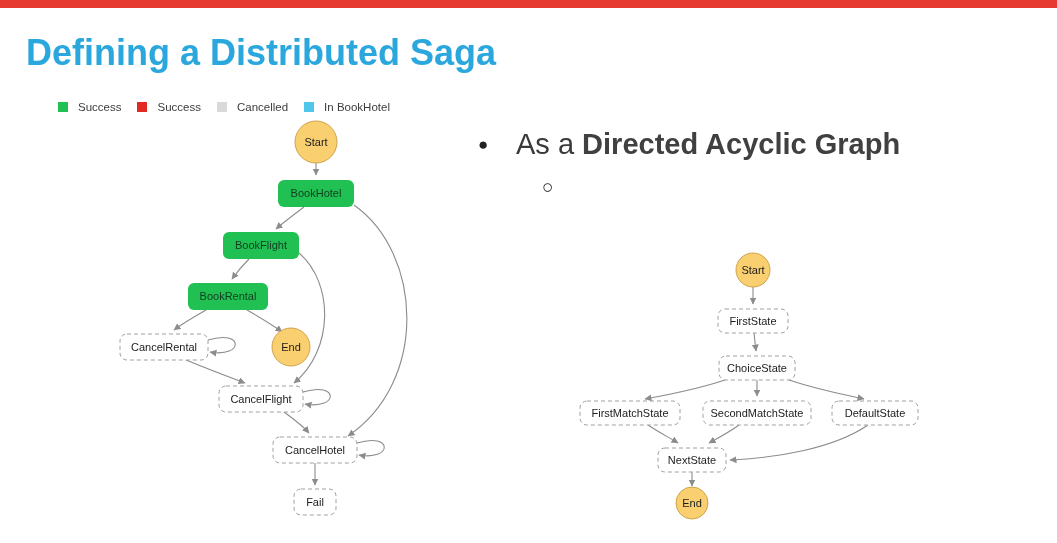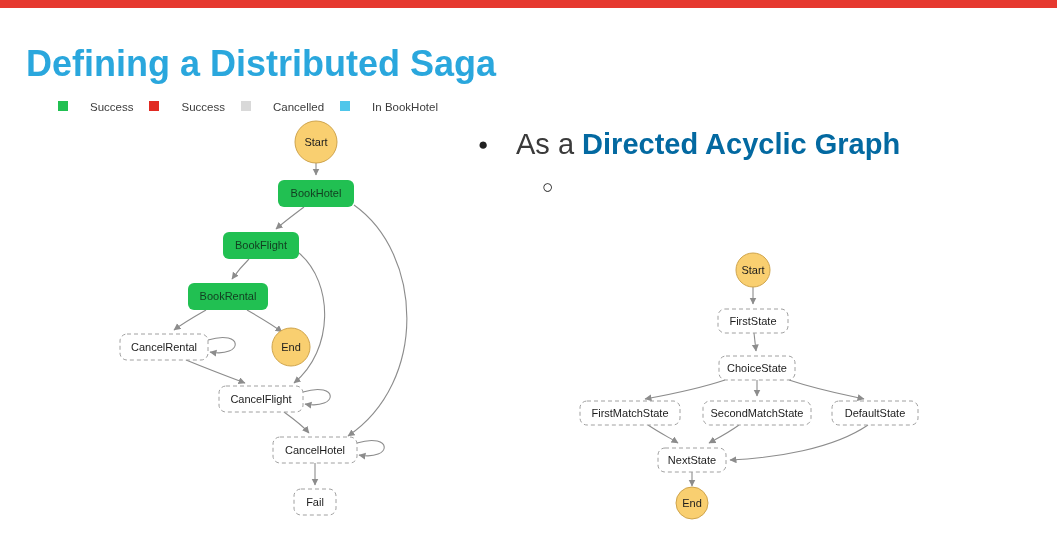--- a/index.html
+++ b/index.html
@@ -2,45 +2,45 @@
 <html><head>
 <meta charset="utf-8">
 <style>
   html,body{margin:0;padding:0;background:#fff;}
   .slide{
     position:relative;width:1057px;height:543px;background:#ffffff;overflow:hidden;
     font-family:"Liberation Sans","DejaVu Sans",sans-serif;
   }
   .top-bar{position:absolute;top:0;left:0;width:1057px;height:8px;background:#e6392f;}
   .title{
-    position:absolute;left:26px;top:43px;margin:0;
+    position:absolute;left:26px;top:32px;margin:0;
     font-size:36px;font-weight:700;color:#2aa7dd;letter-spacing:0;
   }
   .legend{position:absolute;left:58px;top:101px;display:flex;gap:16px;align-items:center;}
-  .legend-item{display:flex;gap:22px;}
+  .legend-item{display:flex;align-items:center;gap:10px;}
   .swatch{width:10px;height:10px;display:inline-block;background:#ccc;}
   .legend-label{font-size:11.5px;color:#3c3c3c;}
 
   .saga-svg{position:absolute;left:46px;top:92px;}
   .sm-svg{position:absolute;left:553px;top:242px;}
 
   .edge{fill:none;stroke:#8c8c8c;stroke-width:1.1;}
   .node-box-dashed{fill:#ffffff;stroke:#a0a0a0;stroke-width:1;stroke-dasharray:4 3;}
   .node-box-solid{stroke:none;}
   .node-circle{stroke:#cfa44c;stroke-width:1;}
   .node-label{font-size:11px;fill:#1c1c1c;text-anchor:middle;}
   .node-label-green{font-size:11px;fill:#123d20;text-anchor:middle;}
 
   .bullets{position:absolute;left:478px;top:128px;color:#3a3a3a;}
   .bullet-row{display:flex;align-items:center;}
   .bullet-row.main{font-size:29px;}
   .bullet-row.sub{font-size:28px;margin-left:64px;margin-top:16px;}
   .marker-main{width:38px;font-size:17px;line-height:1;color:#222;}
   .marker-sub{width:36px;font-size:19px;line-height:1;color:#222;}
-  .bullet-text b{font-weight:700;color:#0369a1;}
+  .bullet-text b{font-weight:700;color:#404040;}
 </style>
 </head>
 <body>
 
 <div class="slide">
 
   <div class="top-bar" style="background: rgb(230, 57, 47);"></div>
 
   <h1 class="title">Defining a Distributed Saga</h1>
 

